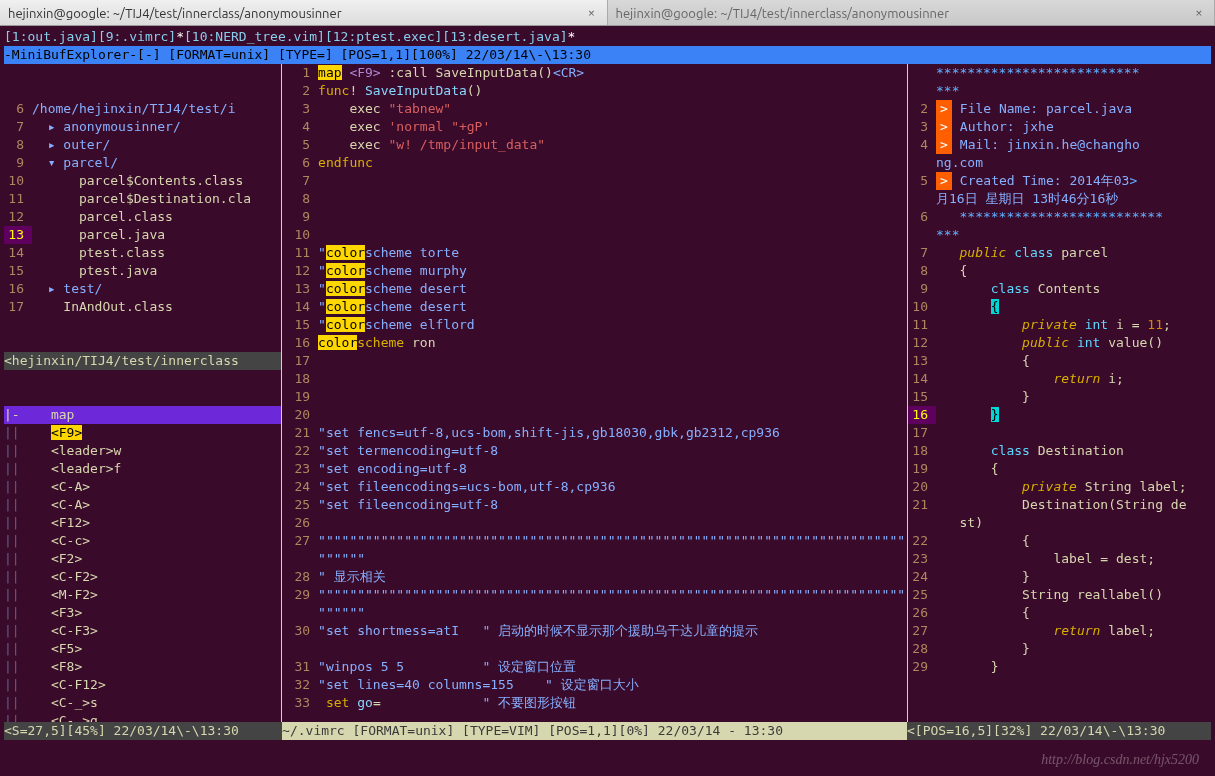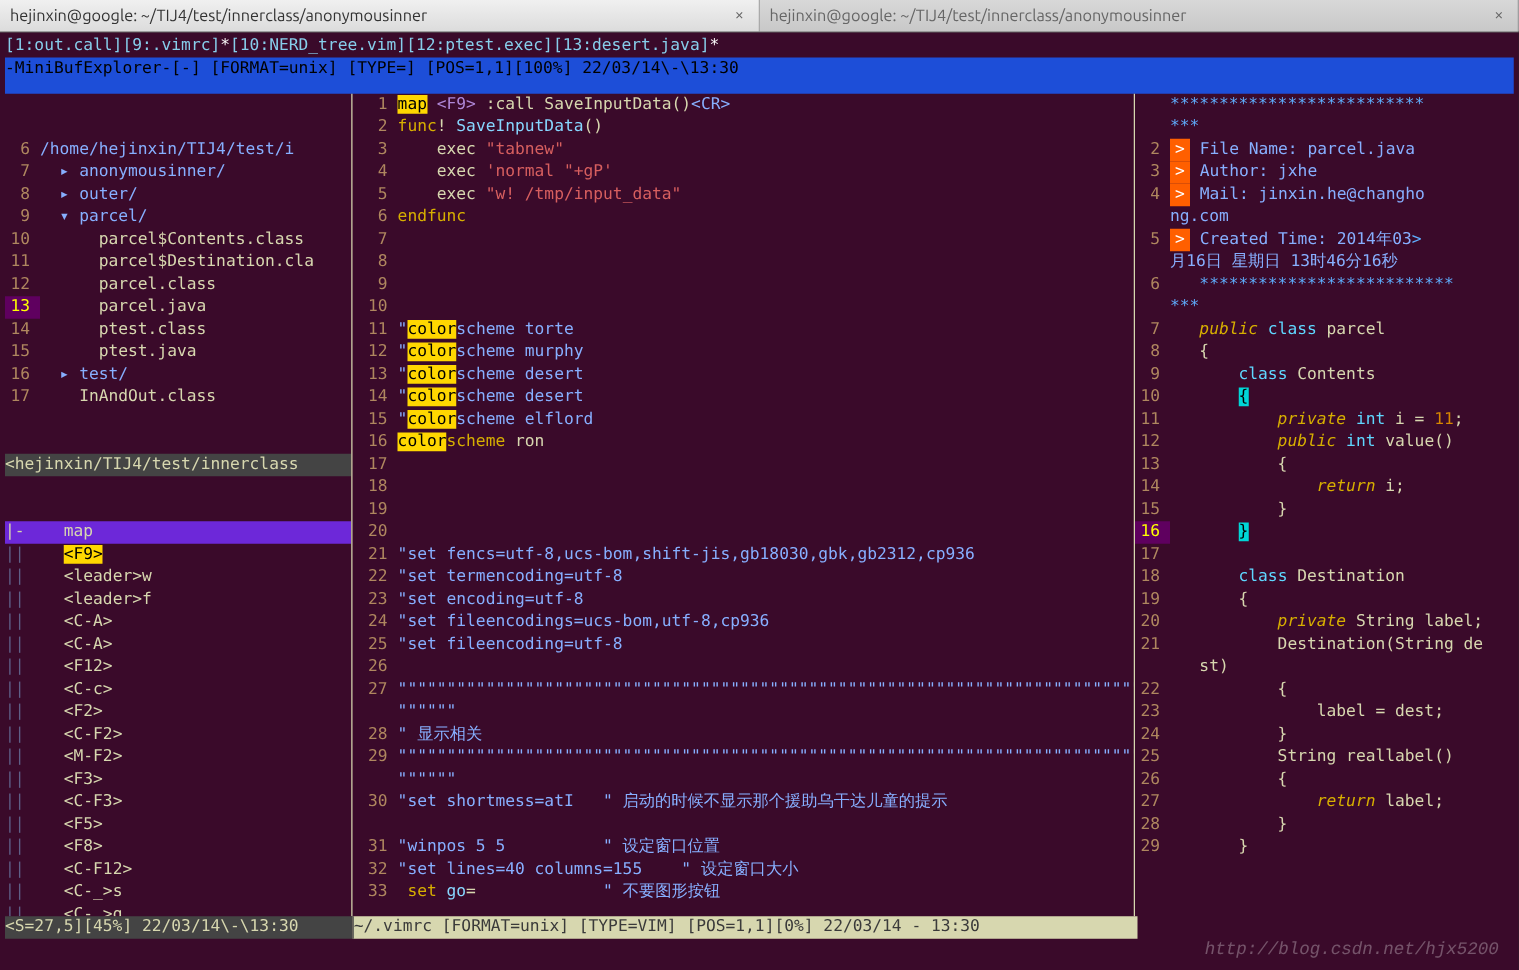--- a/index.html
+++ b/index.html
@@ -50,23 +50,23 @@
   padding: 2px 4px;
 }
 .bufline {
   color: #c08060;
   height: 18px;
   line-height: 18px;
 }
 .bufline .file { color: #87ceeb; }
 .bufline .star { color: #fff; }
 .minibuf {
-  background: #1d4ed8;
+  background: #3b82f6;
   color: #000;
-  height: 29px;
+  height: 18px;
   line-height: 18px;
   white-space: nowrap;
   overflow: hidden;
 }
 .panes {
   display: flex;
   height: 658px;
 }
 .pane {
   overflow: hidden;
@@ -133,53 +133,54 @@
   width: 16px;
   background: #ff5f00;
   color: #fff;
   text-align: center;
 }
 .watermark {
   position: absolute;
   bottom: 8px;
   right: 16px;
   color: rgba(255,255,255,0.3);
-  font-family: Liberation Mono, monospace;
+  font-family: Liberation Serif, serif;
   font-size: 14px;
   font-style: italic;
   text-align: right;
 }
 </style>
 </head>
 <body>
 
 <div class="window-tabs">
   <div class="tab">
     <span class="tab-title">hejinxin@google: ~/TIJ4/test/innerclass/anonymousinner</span>
     <span class="tab-close">×</span>
   </div>
   <div class="tab inactive">
     <span class="tab-title">hejinxin@google: ~/TIJ4/test/innerclass/anonymousinner</span>
     <span class="tab-close">×</span>
   </div>
 </div>
 
 <div class="terminal">
-  <div class="bufline" id="bufline"><span class="file">[1:out.call]</span><span class="file">[9:.vimrc]</span><span class="star">*</span><span class="file">[10:NERD_tree.vim]</span><span class="file">[12:ptest.exec]</span><span class="file">[13:desert.java]</span><span class="star">*</span></div>
+  <div class="bufline" id="bufline"><span class="file">[1:out.java]</span><span class="file">[9:.vimrc]</span><span class="star">*</span><span class="file">[10:NERD_tree.vim]</span><span class="file">[12:ptest.exec]</span><span class="file">[13:desert.java]</span><span class="star">*</span></div>
   <div class="minibuf">-MiniBufExplorer-[-] [FORMAT=unix] [TYPE=] [POS=1,1][100%] 22/03/14\-\13:30</div>
 
   <div class="panes">
     <div class="pane pane-left">
       <div id="nerdtree"><div class="row"><span class="ln">6</span><span class="dir">/home/hejinxin/TIJ4/test/i</span></div><div class="row"><span class="ln">7</span><span class="dir">  ▸ anonymousinner/</span></div><div class="row"><span class="ln">8</span><span class="dir">  ▸ outer/</span></div><div class="row"><span class="ln">9</span><span class="dir">  ▾ parcel/</span></div><div class="row"><span class="ln">10</span><span class="file-txt">      parcel$Contents.class</span></div><div class="row"><span class="ln">11</span><span class="file-txt">      parcel$Destination.cla</span></div><div class="row"><span class="ln">12</span><span class="file-txt">      parcel.class</span></div><div class="row"><span class="ln cur-ln">13</span><span class="file-txt">      parcel.java</span></div><div class="row"><span class="ln">14</span><span class="file-txt">      ptest.class</span></div><div class="row"><span class="ln">15</span><span class="file-txt">      ptest.java</span></div><div class="row"><span class="ln">16</span><span class="dir">  ▸ test/</span></div><div class="row"><span class="ln">17</span><span class="file-txt">    InAndOut.class</span></div></div>
       <div class="statusline-nc">&lt;hejinxin/TIJ4/test/innerclass</div>
       <div id="taglist"><div class="row taglist-head">|-    map</div><div class="row"><span class="tag-bar">||    </span><span class="hl-yellow">&lt;F9&gt;</span></div><div class="row"><span class="tag-bar">||    </span><span class="tag-item">&lt;leader&gt;w</span></div><div class="row"><span class="tag-bar">||    </span><span class="tag-item">&lt;leader&gt;f</span></div><div class="row"><span class="tag-bar">||    </span><span class="tag-item">&lt;C-A&gt;</span></div><div class="row"><span class="tag-bar">||    </span><span class="tag-item">&lt;C-A&gt;</span></div><div class="row"><span class="tag-bar">||    </span><span class="tag-item">&lt;F12&gt;</span></div><div class="row"><span class="tag-bar">||    </span><span class="tag-item">&lt;C-c&gt;</span></div><div class="row"><span class="tag-bar">||    </span><span class="tag-item">&lt;F2&gt;</span></div><div class="row"><span class="tag-bar">||    </span><span class="tag-item">&lt;C-F2&gt;</span></div><div class="row"><span class="tag-bar">||    </span><span class="tag-item">&lt;M-F2&gt;</span></div><div class="row"><span class="tag-bar">||    </span><span class="tag-item">&lt;F3&gt;</span></div><div class="row"><span class="tag-bar">||    </span><span class="tag-item">&lt;C-F3&gt;</span></div><div class="row"><span class="tag-bar">||    </span><span class="tag-item">&lt;F5&gt;</span></div><div class="row"><span class="tag-bar">||    </span><span class="tag-item">&lt;F8&gt;</span></div><div class="row"><span class="tag-bar">||    </span><span class="tag-item">&lt;C-F12&gt;</span></div><div class="row"><span class="tag-bar">||    </span><span class="tag-item">&lt;C-_&gt;s</span></div><div class="row"><span class="tag-bar">||    </span><span class="tag-item">&lt;C-_&gt;g</span></div></div>
     </div>
     <div class="pane pane-mid" id="vimrc"><div class="row"><span class="ln-wide">1</span><span class="hl-yellow">map</span><span class="special"> &lt;F9&gt;</span><span class="file-txt"> :call SaveInputData()</span><span class="comment">&lt;CR&gt;</span></div><div class="row"><span class="ln-wide">2</span><span class="keyword">func</span><span class="file-txt">! </span><span class="func">SaveInputData</span><span class="file-txt">()</span></div><div class="row"><span class="ln-wide">3</span><span class="file-txt">    exec </span><span class="string">"tabnew"</span></div><div class="row"><span class="ln-wide">4</span><span class="file-txt">    exec </span><span class="string">'normal "+gP'</span></div><div class="row"><span class="ln-wide">5</span><span class="file-txt">    exec </span><span class="string">"w! /tmp/input_data"</span></div><div class="row"><span class="ln-wide">6</span><span class="keyword">endfunc</span></div><div class="row"><span class="ln-wide">7</span></div><div class="row"><span class="ln-wide">8</span></div><div class="row"><span class="ln-wide">9</span></div><div class="row"><span class="ln-wide">10</span></div><div class="row"><span class="ln-wide">11</span><span class="comment">"</span><span class="hl-yellow">color</span><span class="comment">scheme torte</span></div><div class="row"><span class="ln-wide">12</span><span class="comment">"</span><span class="hl-yellow">color</span><span class="comment">scheme murphy</span></div><div class="row"><span class="ln-wide">13</span><span class="comment">"</span><span class="hl-yellow">color</span><span class="comment">scheme desert</span></div><div class="row"><span class="ln-wide">14</span><span class="comment">"</span><span class="hl-yellow">color</span><span class="comment">scheme desert</span></div><div class="row"><span class="ln-wide">15</span><span class="comment">"</span><span class="hl-yellow">color</span><span class="comment">scheme elflord</span></div><div class="row"><span class="ln-wide">16</span><span class="hl-yellow">color</span><span class="keyword">scheme</span><span class="file-txt"> ron</span></div><div class="row"><span class="ln-wide">17</span></div><div class="row"><span class="ln-wide">18</span></div><div class="row"><span class="ln-wide">19</span></div><div class="row"><span class="ln-wide">20</span></div><div class="row"><span class="ln-wide">21</span><span class="comment">"set fencs=utf-8,ucs-bom,shift-jis,gb18030,gbk,gb2312,cp936</span></div><div class="row"><span class="ln-wide">22</span><span class="comment">"set termencoding=utf-8</span></div><div class="row"><span class="ln-wide">23</span><span class="comment">"set encoding=utf-8</span></div><div class="row"><span class="ln-wide">24</span><span class="comment">"set fileencodings=ucs-bom,utf-8,cp936</span></div><div class="row"><span class="ln-wide">25</span><span class="comment">"set fileencoding=utf-8</span></div><div class="row"><span class="ln-wide">26</span></div><div class="row"><span class="ln-wide">27</span><span class="comment">"""""""""""""""""""""""""""""""""""""""""""""""""""""""""""""""""""""""""""""</span></div><div class="row"><span class="ln-wide"> </span><span class="comment">""""""</span></div><div class="row"><span class="ln-wide">28</span><span class="comment">" 显示相关</span></div><div class="row"><span class="ln-wide">29</span><span class="comment">"""""""""""""""""""""""""""""""""""""""""""""""""""""""""""""""""""""""""""""</span></div><div class="row"><span class="ln-wide"> </span><span class="comment">""""""</span></div><div class="row"><span class="ln-wide">30</span><span class="comment">"set shortmess=atI   " 启动的时候不显示那个援助乌干达儿童的提示</span></div><div class="row"><span class="ln-wide"> </span></div><div class="row"><span class="ln-wide">31</span><span class="comment">"winpos 5 5          " 设定窗口位置</span></div><div class="row"><span class="ln-wide">32</span><span class="comment">"set lines=40 columns=155    " 设定窗口大小</span></div><div class="row"><span class="ln-wide">33</span><span class="keyword"> set </span><span class="func">go</span><span class="file-txt">=             </span><span class="comment">" 不要图形按钮</span></div></div>
     <div class="pane pane-right" id="parcel"><div class="row"><span class="ln"></span><span class="line-star">**************************</span></div><div class="row"><span class="ln"></span><span class="line-star">***</span></div><div class="row"><span class="ln">2</span><span class="sign-col">&gt;</span><span class="comment"> File Name: parcel.java</span></div><div class="row"><span class="ln">3</span><span class="sign-col">&gt;</span><span class="comment"> Author: jxhe</span></div><div class="row"><span class="ln">4</span><span class="sign-col">&gt;</span><span class="comment"> Mail: jinxin.he@changho</span></div><div class="row"><span class="ln"></span><span class="comment">ng.com</span></div><div class="row"><span class="ln">5</span><span class="sign-col">&gt;</span><span class="comment"> Created Time: 2014年03</span><span class="line-star">&gt;</span></div><div class="row"><span class="ln"></span><span class="comment">月16日 星期日 13时46分16秒</span></div><div class="row"><span class="ln">6</span><span class="line-star">   **************************</span></div><div class="row"><span class="ln"></span><span class="line-star">***</span></div><div class="row"><span class="ln">7</span><span class="">   </span><span class="java-kw">public</span><span class=""> </span><span class="java-type">class</span><span class="java-ident"> parcel</span></div><div class="row"><span class="ln">8</span><span class="java-ident">   {</span></div><div class="row"><span class="ln">9</span><span class="">       </span><span class="java-type">class</span><span class="java-ident"> Contents</span></div><div class="row"><span class="ln">10</span><span class="">       </span><span class="brace-match">{</span></div><div class="row"><span class="ln">11</span><span class="">           </span><span class="java-kw">private</span><span class=""> </span><span class="java-type">int</span><span class="java-ident"> i = </span><span class="java-num">11</span><span class="java-ident">;</span></div><div class="row"><span class="ln">12</span><span class="">           </span><span class="java-kw">public</span><span class=""> </span><span class="java-type">int</span><span class="java-ident"> value()</span></div><div class="row"><span class="ln">13</span><span class="java-ident">           {</span></div><div class="row"><span class="ln">14</span><span class="">               </span><span class="java-kw">return</span><span class="java-ident"> i;</span></div><div class="row"><span class="ln">15</span><span class="java-ident">           }</span></div><div class="row"><span class="ln cur-ln">16</span><span class="">       </span><span class="brace-match">}</span></div><div class="row"><span class="ln">17</span></div><div class="row"><span class="ln">18</span><span class="">       </span><span class="java-type">class</span><span class="java-ident"> Destination</span></div><div class="row"><span class="ln">19</span><span class="java-ident">       {</span></div><div class="row"><span class="ln">20</span><span class="">           </span><span class="java-kw">private</span><span class="java-ident"> String label;</span></div><div class="row"><span class="ln">21</span><span class="java-ident">           Destination(String de</span></div><div class="row"><span class="ln"></span><span class="java-ident">   st)</span></div><div class="row"><span class="ln">22</span><span class="java-ident">           {</span></div><div class="row"><span class="ln">23</span><span class="java-ident">               label = dest;</span></div><div class="row"><span class="ln">24</span><span class="java-ident">           }</span></div><div class="row"><span class="ln">25</span><span class="java-ident">           String reallabel()</span></div><div class="row"><span class="ln">26</span><span class="java-ident">           {</span></div><div class="row"><span class="ln">27</span><span class="">               </span><span class="java-kw">return</span><span class="java-ident"> label;</span></div><div class="row"><span class="ln">28</span><span class="java-ident">           }</span></div><div class="row"><span class="ln">29</span><span class="java-ident">       }</span></div></div>
   </div>
 
   <div class="status-row">
     <div class="statusline-nc" style="width:278px">&lt;S=27,5][45%] 22/03/14\-\13:30</div>
     <div class="statusline" style="width:628px;border-left:1px solid #444">~/.vimrc [FORMAT=unix] [TYPE=VIM] [POS=1,1][0%] 22/03/14 - 13:30</div>
+    <div class="statusline-nc" style="width:305px">&lt;[POS=16,5][32%] 22/03/14\-\13:30</div>
   </div>
 
   <div class="watermark">http://blog.csdn.net/hjx5200</div>
 </div>
 
 </body></html>

